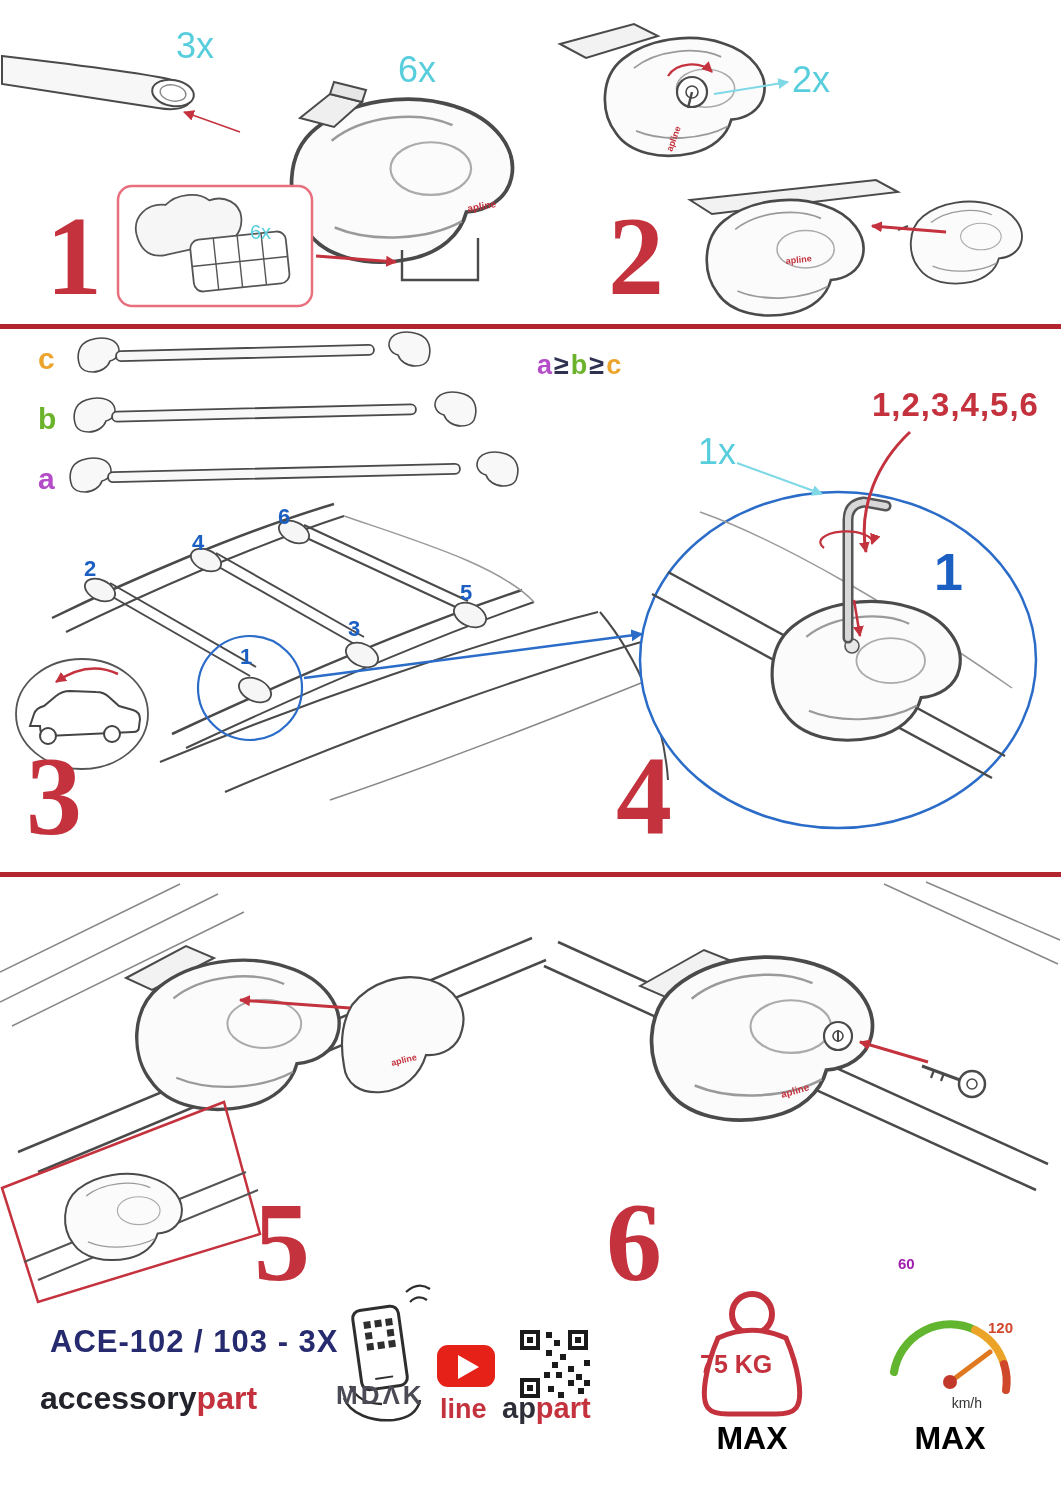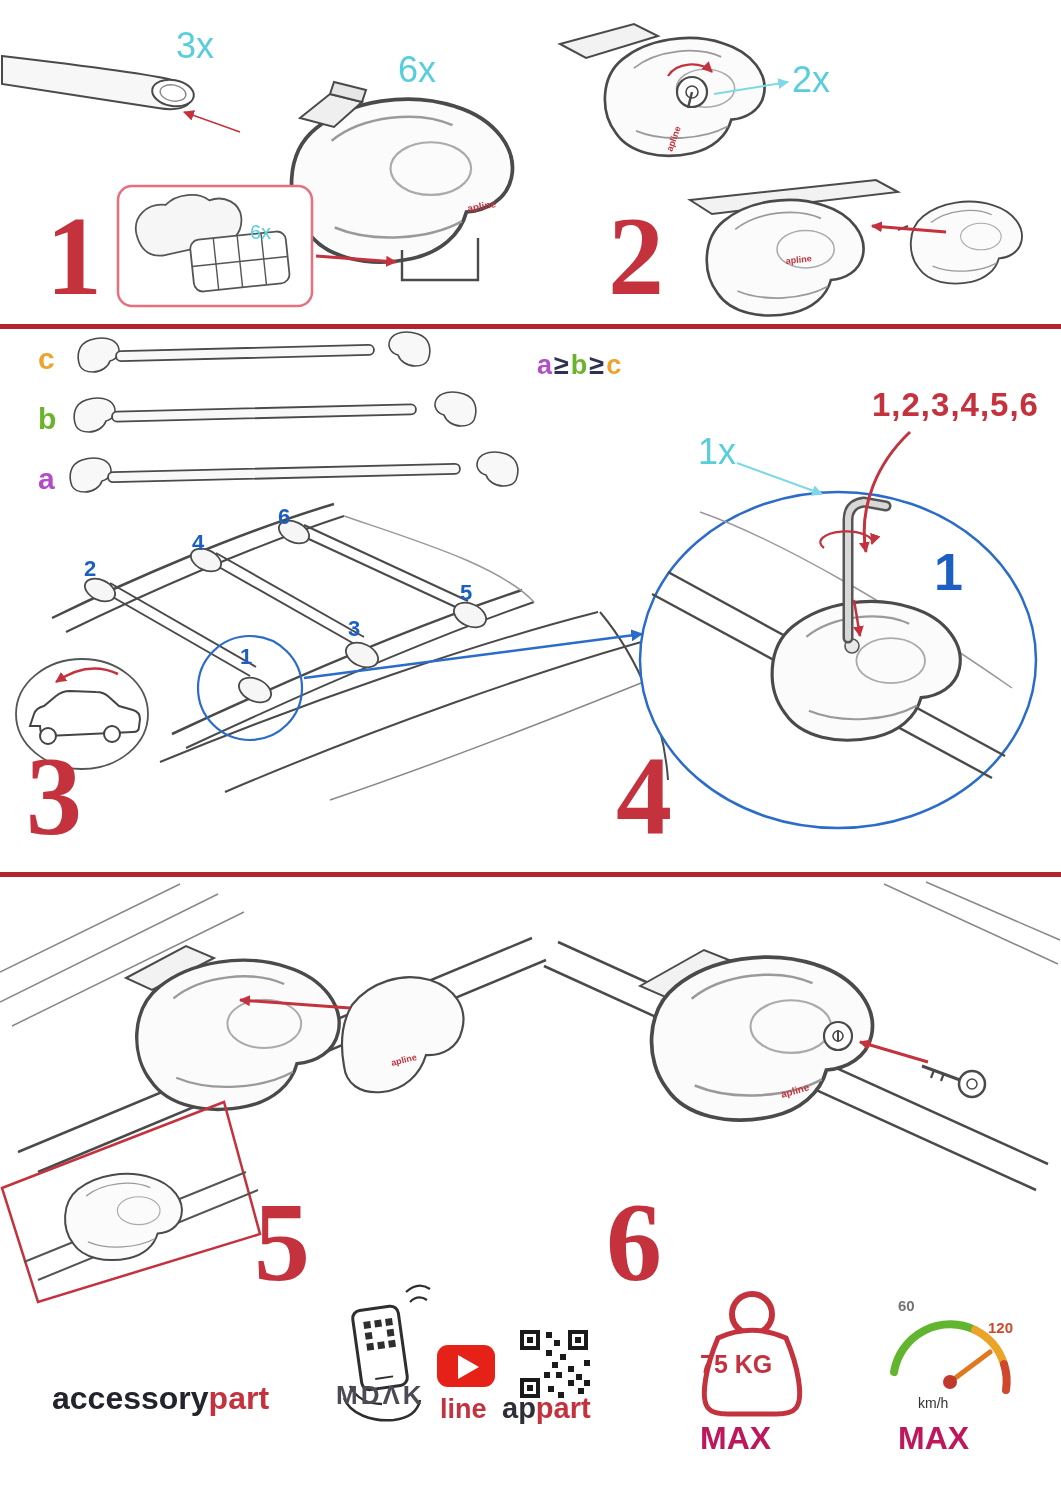--- a/index.html
+++ b/index.html
@@ -19,23 +19,23 @@
   .rule span { font-size:27px; font-weight:700; padding:0 1px; }
   .seq { font-size:33px; font-weight:700; color:#c4323e; letter-spacing:1px; }
   .big1 { font-size:52px; font-weight:700; color:#1b5fc2; }
   .divider { position:absolute; left:0; width:1061px; height:5px; background:#b2242e; }
   .model { font-size:31px; font-weight:700; color:#262a6e; letter-spacing:1px; }
   .brandline { font-size:32px; font-weight:700; }
   .mdak { font-size:26px; font-weight:700; color:#4b4b55; letter-spacing:3px; }
   .ipqi { font-size:27px; font-weight:600; color:#c4323e; }
   .apline { font-size:29px; font-weight:700; }
   .kg { font-size:25px; font-weight:700; color:#c4323e; }
-  .max { font-size:32px; font-weight:700; color:#be185d; }
+  .max { font-size:32px; font-weight:700; color:#000000; text-align:center; }
   .spd { font-size:15px; font-weight:700; }
-  .kmh { font-size:14px; color:#333; text-align:left; }
+  .kmh { font-size:14px; color:#333; text-align:right; }
 </style>
 </head>
 <body>
 
 <div class="page">
 
 <svg class="art" width="1061" height="1500" viewBox="0 0 1061 1500">
   <defs>
     <marker id="ar" viewBox="0 0 10 10" refX="9" refY="5" markerWidth="11" markerHeight="11" orient="auto" markerUnits="userSpaceOnUse">
           <path d="M0,0 L10,5 L0,10 Z" fill="#c4323e"></path>
@@ -318,30 +318,31 @@
 <div class="txt qty" style="left:698px;top:434px">1x</div>
 <div class="txt seq" style="left:872px;top:388px">1,2,3,4,5,6</div>
 <div class="txt big1" style="left:934px;top:546px">1</div>
 <div class="txt step-num" style="left:616px;top:740px">4</div>
 
 <div class="divider" style="top:872px"></div>
 
 <div class="txt step-num" style="left:254px;top:1186px">5</div>
 <div class="txt step-num" style="left:606px;top:1186px">6</div>
 
-<div class="txt brandline" style="left:52px;top:1382px">
+<div class="txt model" style="left:50px;top:1326px">ACE-102 / 103 - 3X</div>
+<div class="txt brandline" style="left:40px;top:1382px">
   <span style="color:#23232b">accessory</span><span style="color:#c4323e">part</span>
 </div>
 <div class="txt mdak" style="left:336px;top:1382px">MDΛK</div>
 <div class="txt ipqi" style="left:440px;top:1396px">line</div>
 <div class="txt apline" style="left:502px;top:1394px">
   <span style="color:#2e2e38">ap</span><span style="color:#c4323e">part</span>
 </div>
 
 <div class="txt kg" style="left:700px;top:1352px;width:104px">75 KG</div>
 <div class="txt max" style="left:700px;top:1422px;width:104px">MAX</div>
 
-<div class="txt spd" style="left:898px;top:1298px;color:#737373">60</div>
+<div class="txt spd" style="left:898px;top:1256px;color:#a21caf">60</div>
 <div class="txt spd" style="left:988px;top:1320px;color:#d0482c">120</div>
 <div class="txt kmh" style="left:918px;top:1396px;width:64px">km/h</div>
 <div class="txt max" style="left:898px;top:1422px;width:104px">MAX</div>
 
 </div>
 
 </body></html>

